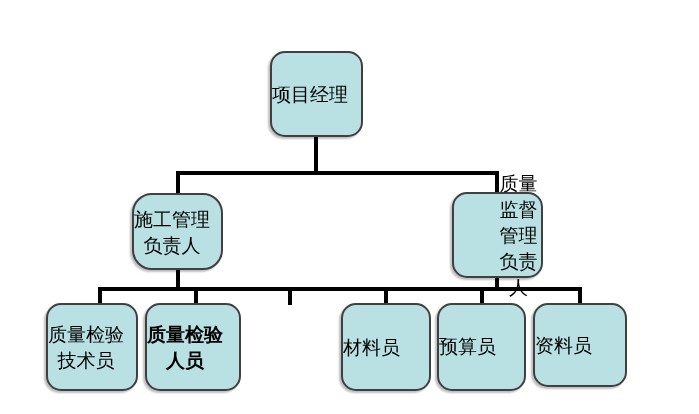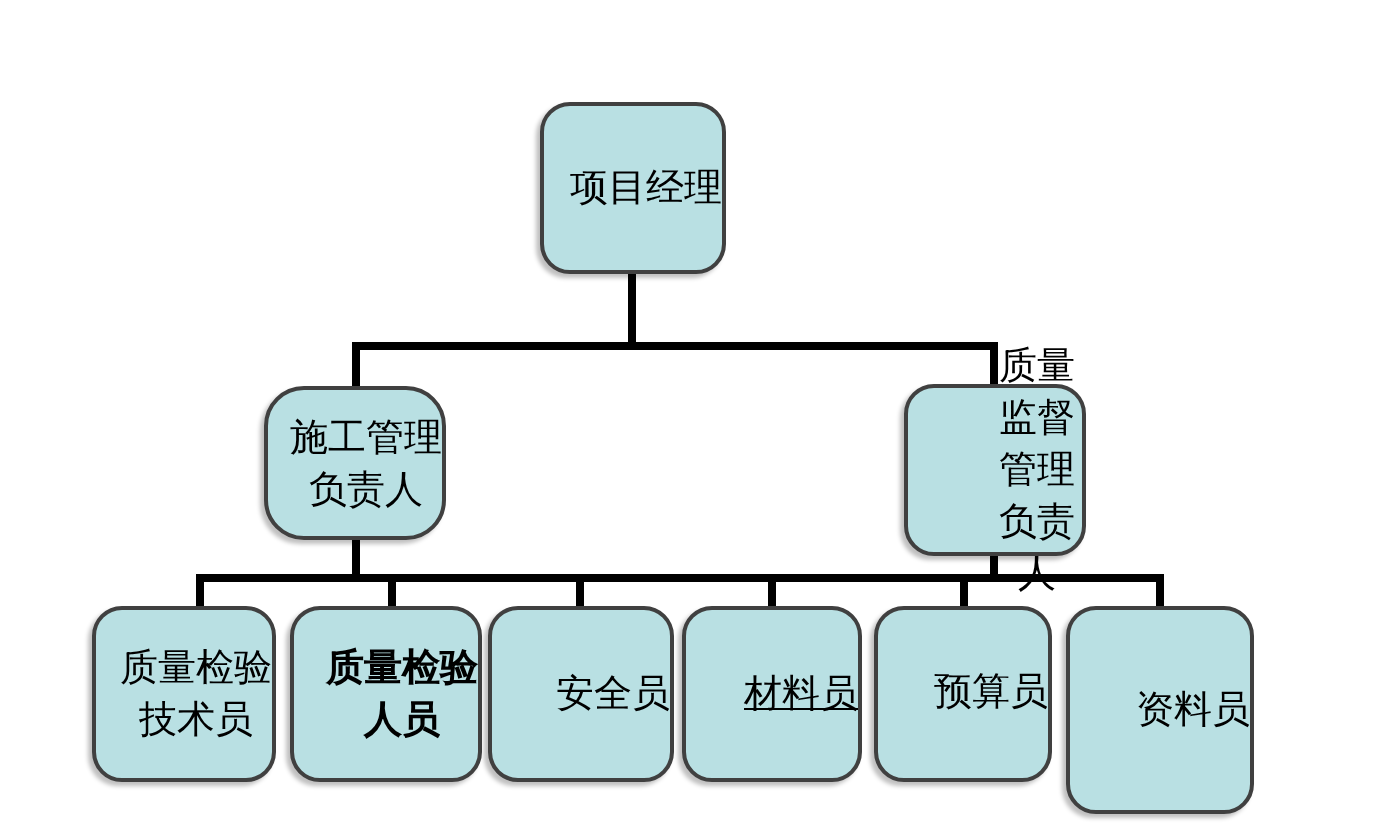--- a/index.html
+++ b/index.html
@@ -13,41 +13,41 @@
   }
   .node {
     position: absolute;
     box-sizing: border-box;
     background: #b9e0e3;
     border: 2px solid #404040;
     border-radius: 15px;
     box-shadow: -2px 2px 2px rgba(0,0,0,0.25);
     display: flex;
     align-items: center;
-    justify-content: flex-end;
+    justify-content: flex-start;
     text-align: center;
     color: #000000;
     font-size: 19px;
     line-height: 26px;
   }
   .node span { white-space: pre-line; display: block; }
   .line {
     position: absolute;
     background: #000000;
   }
   
   .n-root { left: 270px; top: 51px;  width: 93px; height: 86px; }
   .n-l2a  { left: 132px; top: 193px; width: 91px; height: 77px; border-radius: 20px; }
   .n-l2b  { left: 452px; top: 192px; width: 91px; height: 86px; padding-left: 42px; }
   .n-b1   { left: 46px;  top: 303px; width: 92px; height: 88px; }
   .n-b2   { left: 145px; top: 303px; width: 96px; height: 88px; font-weight: bold; }
   .n-b3   { left: 244px; top: 303px; width: 93px; height: 88px; }
-  .n-b4   { left: 341px; top: 303px; width: 90px; height: 88px; text-decoration: underline; }
+  .n-b4   { left: 341px; top: 303px; width: 90px; height: 88px; }
   .n-b5   { left: 437px; top: 303px; width: 89px; height: 88px; font-family: Liberation Serif, serif; }
-  .n-b6   { left: 533px; top: 303px; width: 94px; height: 104px; }
+  .n-b6   { left: 533px; top: 303px; width: 94px; height: 84px; }
   
   .c-root-stem     { left: 314px; top: 135px; width: 4px;   height: 40px; }
   .c-l2-rail       { left: 176px; top: 171px; width: 323px; height: 4px;  }
   .c-l2-drop-left  { left: 176px; top: 173px; width: 4px;   height: 22px; }
   .c-l2-drop-right { left: 495px; top: 173px; width: 4px;   height: 21px; }
   .c-l2a-stem      { left: 176px; top: 268px; width: 4px;   height: 21px; }
   .c-l2b-stem      { left: 495px; top: 276px; width: 4px;   height: 13px; }
   .c-l3-rail       { left: 98px;  top: 287px; width: 484px; height: 4px;  }
   .c-l3-drop-1 { left: 98px;  top: 289px; width: 4px; height: 16px; }
   .c-l3-drop-2 { left: 194px; top: 289px; width: 4px; height: 16px; }
@@ -93,23 +93,20 @@
   <div class="node n-b1">
     <span>质量检验
 技术员</span>
   </div>
 
   <div class="node n-b2">
     <span>质量检验
 人员</span>
   </div>
 
-  <div class="node n-b3">
-    <span>安全员</span>
-  </div>
 
   <div class="node n-b4">
     <span>材料员</span>
   </div>
 
   <div class="node n-b5">
     <span>预算员</span>
   </div>
 
   <div class="node n-b6">

